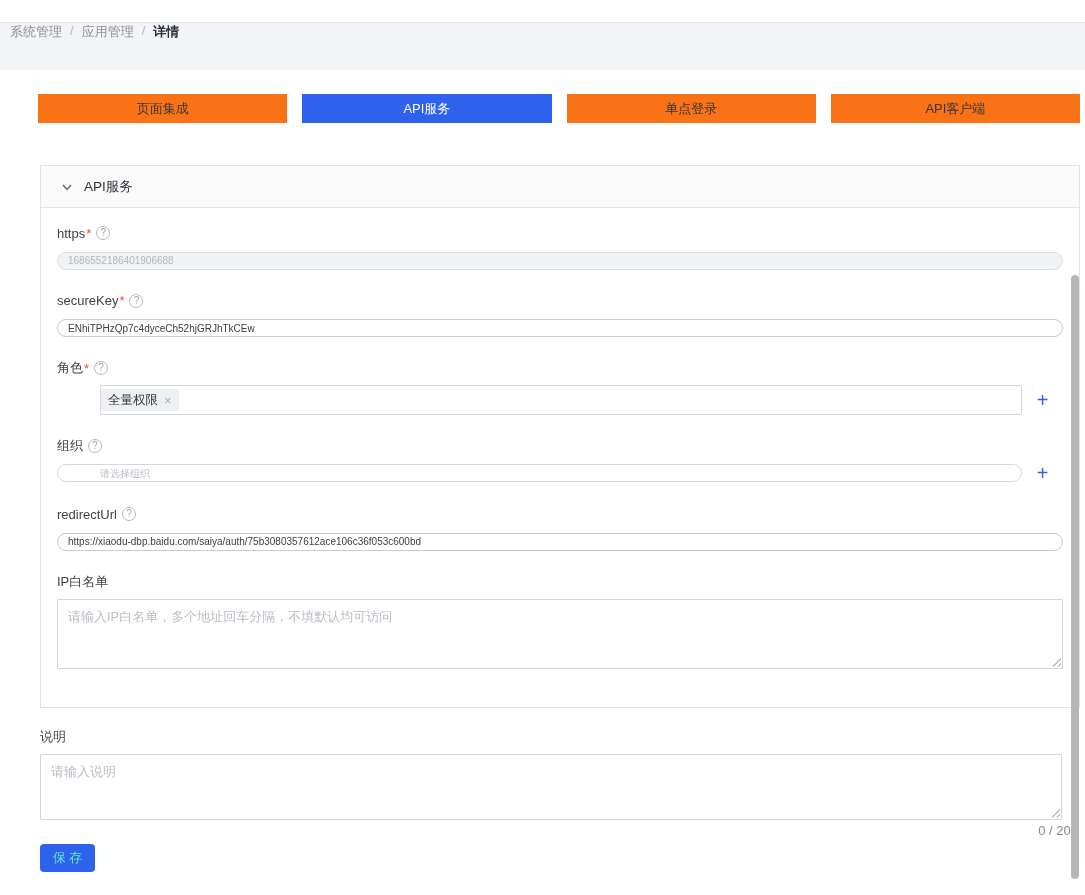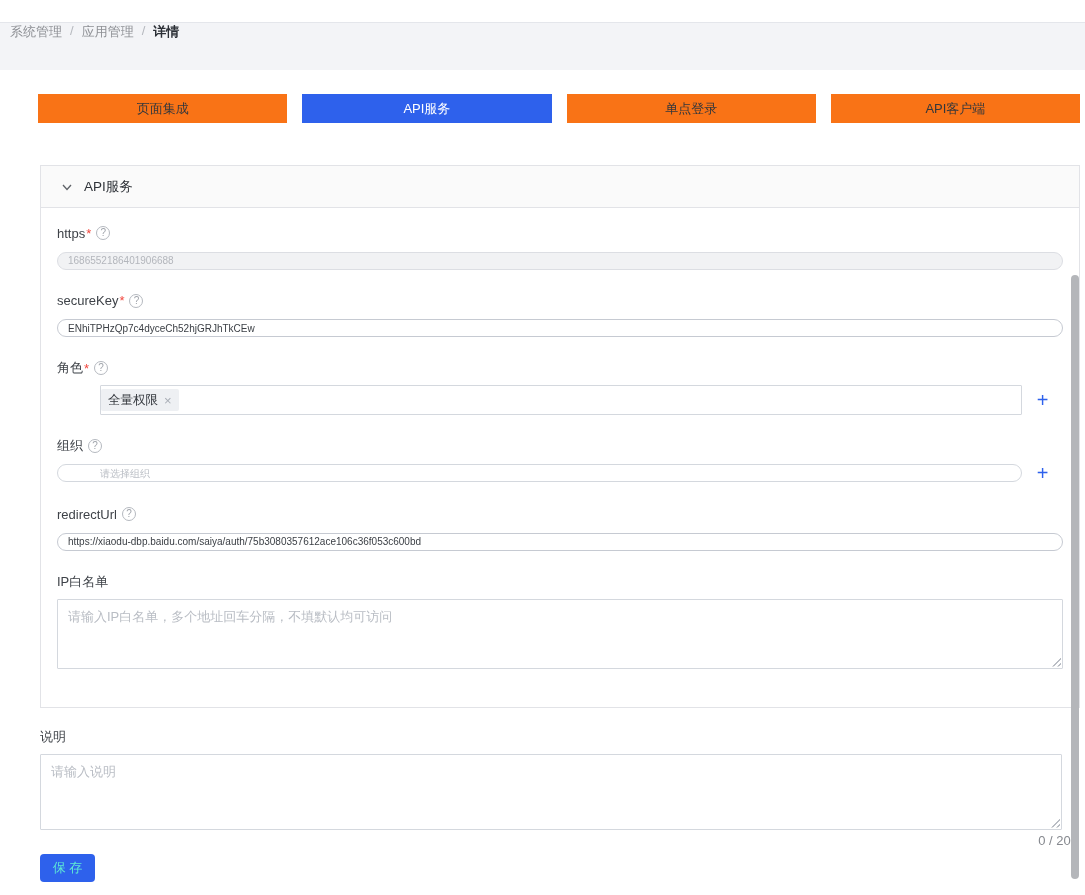--- a/index.html
+++ b/index.html
@@ -57,21 +57,21 @@
   textarea::placeholder { color:#b9bdc4; }
   .ta-ip { height:70px; }
   .grip { position:absolute; right:2px; bottom:2px; width:11px; height:11px;
     clip-path:polygon(100% 0,100% 100%,0 100%);
     background:repeating-linear-gradient(135deg,#fff 0 2px,#b9bdc4 2px 3.5px);
     cursor:nwse-resize; }
 
   
   .bottom { margin:22px 23px 4px 40px; }
   .bottom .label-row { margin-bottom:10px; }
-  .ta-desc { height:76px; }
+  .ta-desc { height:66px; }
   .counter { text-align:right; font-size:13px; color:#85888e; margin:3px -16px 0 0; }
   .save-btn { margin-top:6px; width:55px; height:28px; background:#2e61ec;
     border:none; border-radius:4px; color:#5eead4; font-size:13px; cursor:pointer;
     font-family:"Liberation Sans","DejaVu Sans",sans-serif; }
 
   
   .scrollbar-thumb { position:absolute; left:1071px; top:275px; width:8px;
     height:604px; background:#b4b6ba; border-radius:4px; }
 </style>
 </head>

